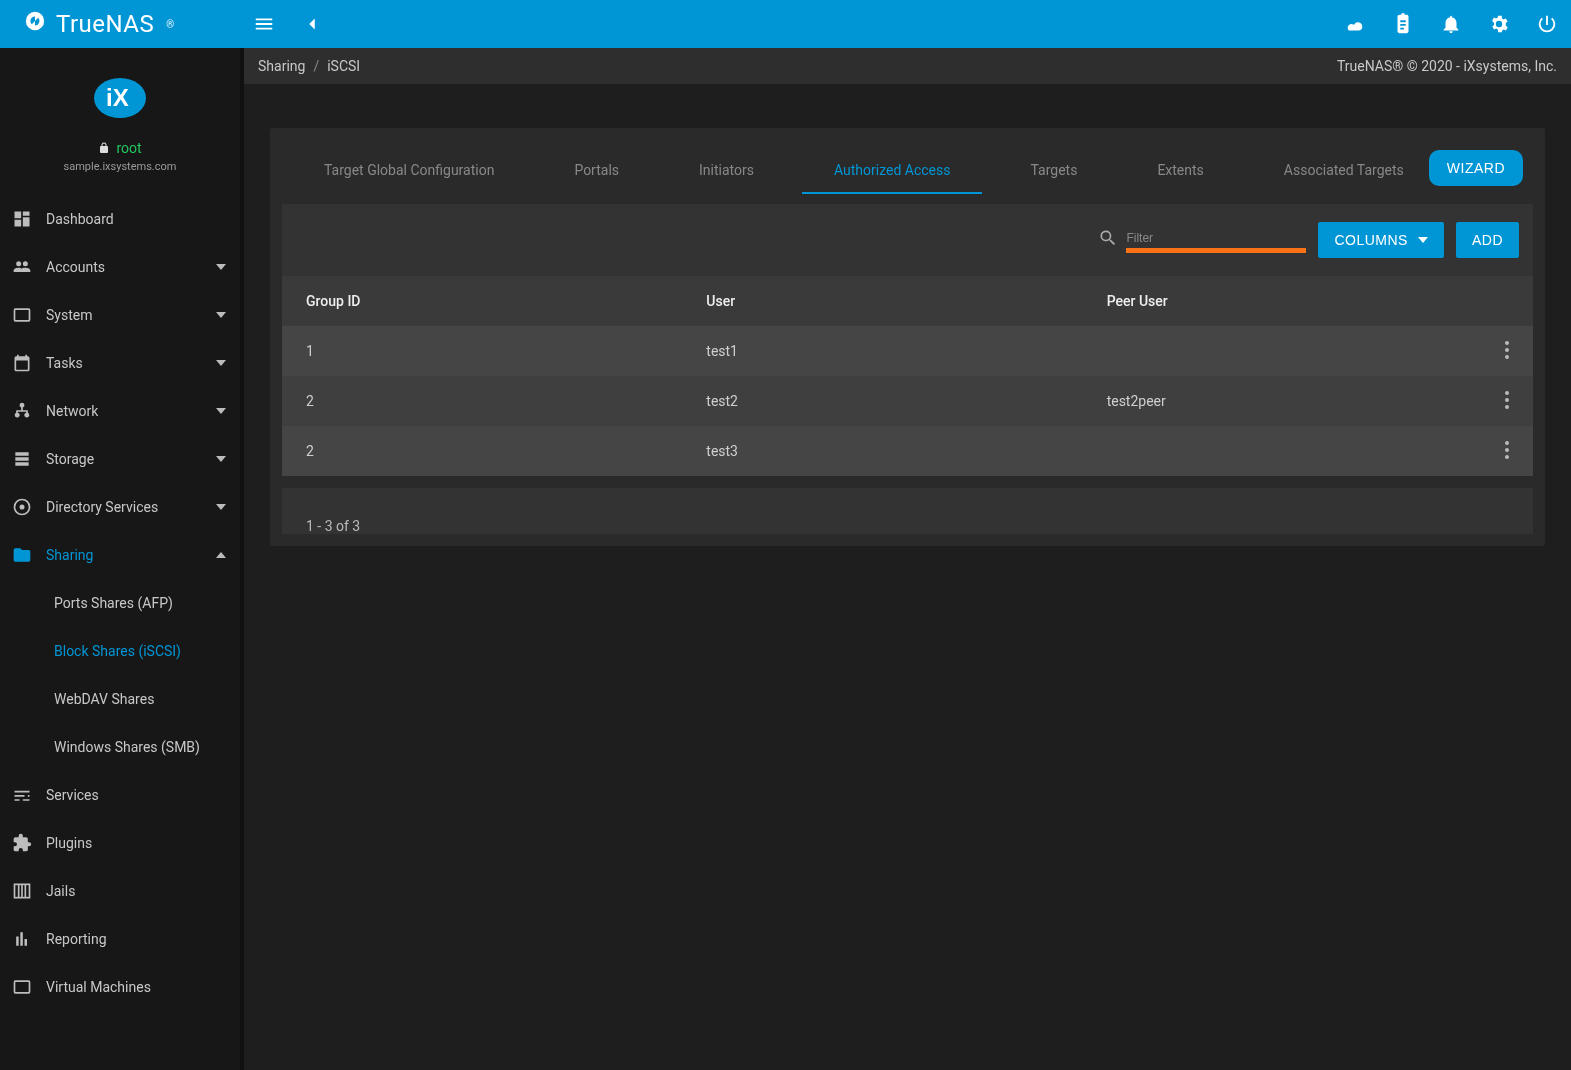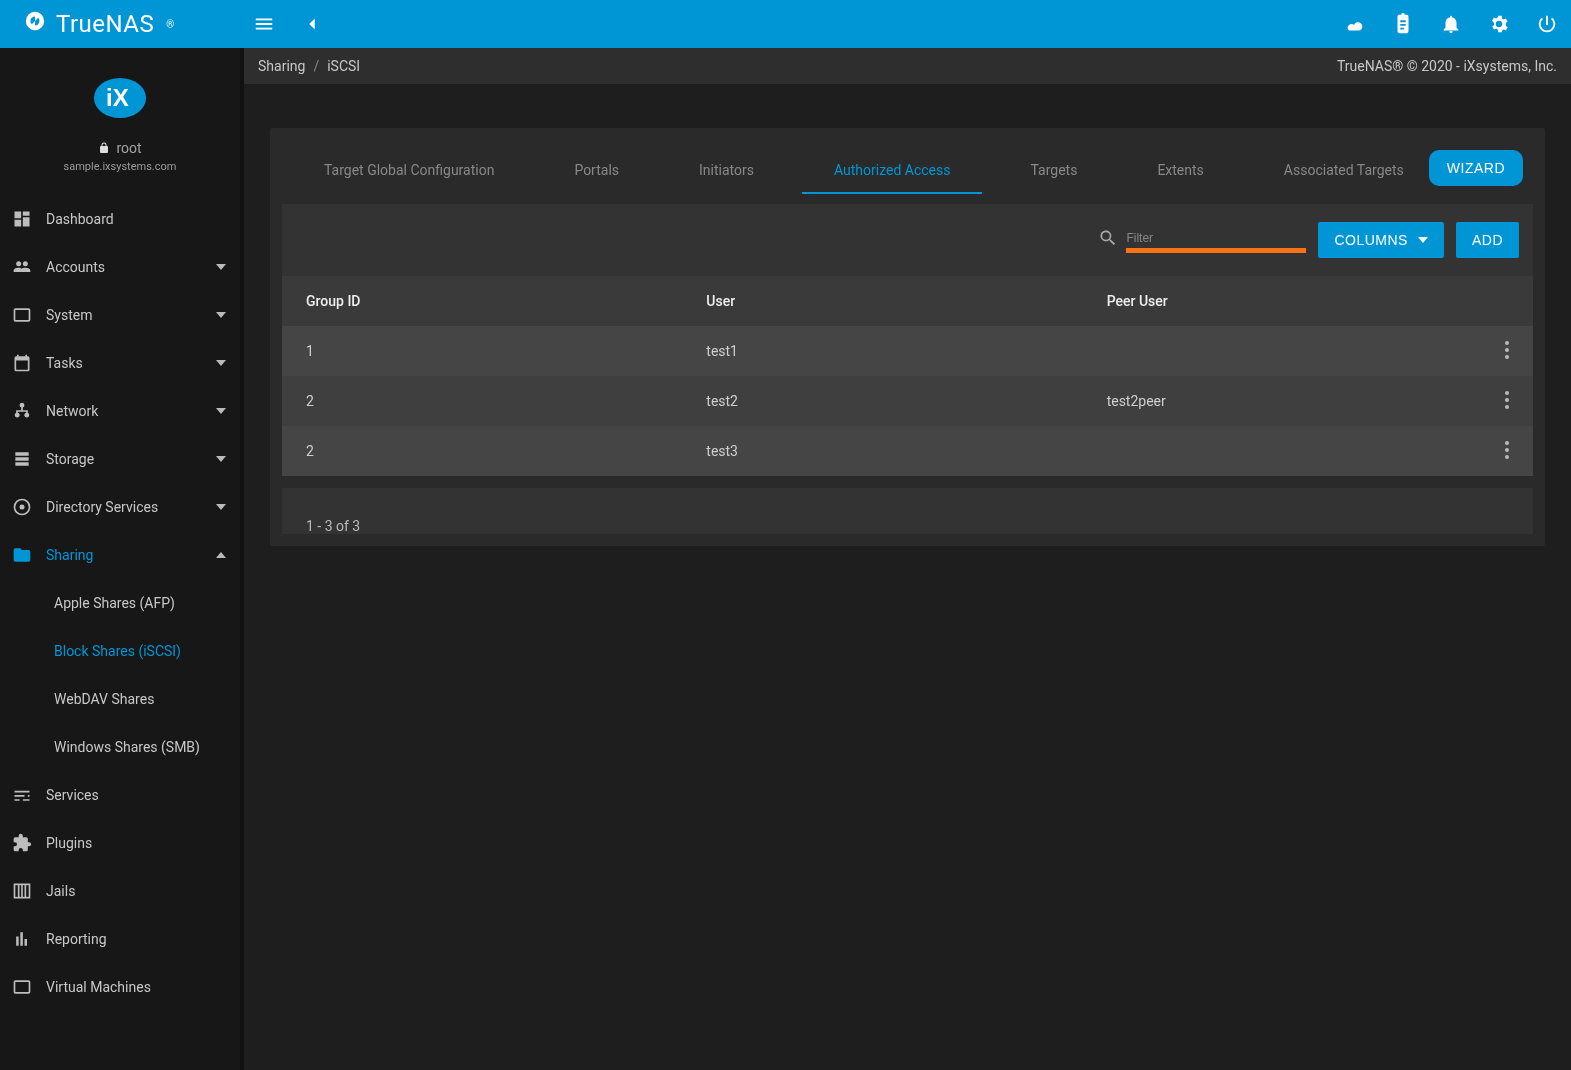--- a/index.html
+++ b/index.html
@@ -11,21 +11,21 @@
   .brand svg { width: 26px; height: 26px; }
   .brand .reg { font-size: 10px; vertical-align: super; margin-left: 2px; opacity: 0.9; }
   .topbar .iconbtn { width: 48px; height: 48px; display: flex; align-items: center; justify-content: center; cursor: pointer; }
   .topbar .spacer { flex: 1; }
   .topbar svg { fill: #fff; width: 22px; height: 22px; }
   
   
   .sidebar { position: absolute; top: 48px; left: 0; bottom: 0; width: 240px; background: #171717; color: #c8c8c8; overflow-y: auto; }
   .side-header { text-align: center; padding: 28px 0 10px; }
   .side-header .logo { width: 56px; height: 44px; margin: 0 auto 20px; }
-  .side-header .user-line { font-size: 14px; color: #a3a3a3; display: flex; align-items: center; justify-content: center; gap: 6px; }
+  .side-header .user-line { font-size: 14px; color: #22c55e; display: flex; align-items: center; justify-content: center; gap: 6px; }
   .side-header .host-line { font-size: 11px; color: #9a9a9a; margin-top: 4px; }
   .side-header svg.locki { width: 12px; height: 12px; fill:#ddd; }
   
   .nav { padding-top: 12px; }
   .nav-item { display: flex; align-items: center; height: 48px; padding: 0 18px 0 12px; font-size: 14px; color: #c8c8c8; cursor: pointer; position: relative; }
   .nav-item .ic { width: 34px; display: flex; justify-content: flex-start; }
   .nav-item .ic svg { width: 20px; height: 20px; fill: #bdbdbd; }
   .nav-item.active { color: #0096d6; }
   .nav-item.active .ic svg { fill: #0096d6; }
   .nav-item .chev { position: absolute; right: 14px; }
@@ -232,21 +232,21 @@
           <svg viewBox="0 0 24 24">
             <path d="M10 4H4a2 2 0 0 0-2 2v12a2 2 0 0 0 2 2h16a2 2 0 0 0 2-2V8a2 2 0 0 0-2-2h-8l-2-2z"></path>
           </svg>
         </span>
       <span>Sharing</span>
       <span class="chev"><svg viewBox="0 0 10 10">
             <path d="M0 8l5-6 5 6z"></path>
           </svg></span>
     </div>
     <div class="nav-sub">
-        <span>Apple Shares (AFP)</span>
+        <span>Ports Shares (AFP)</span>
       </div>
     <div class="nav-sub active">
         <span>Block Shares (iSCSI)</span>
       </div>
     <div class="nav-sub">
         <span>WebDAV Shares</span>
       </div>
     <div class="nav-sub">
         <span>Windows Shares (SMB)</span>
       </div>

